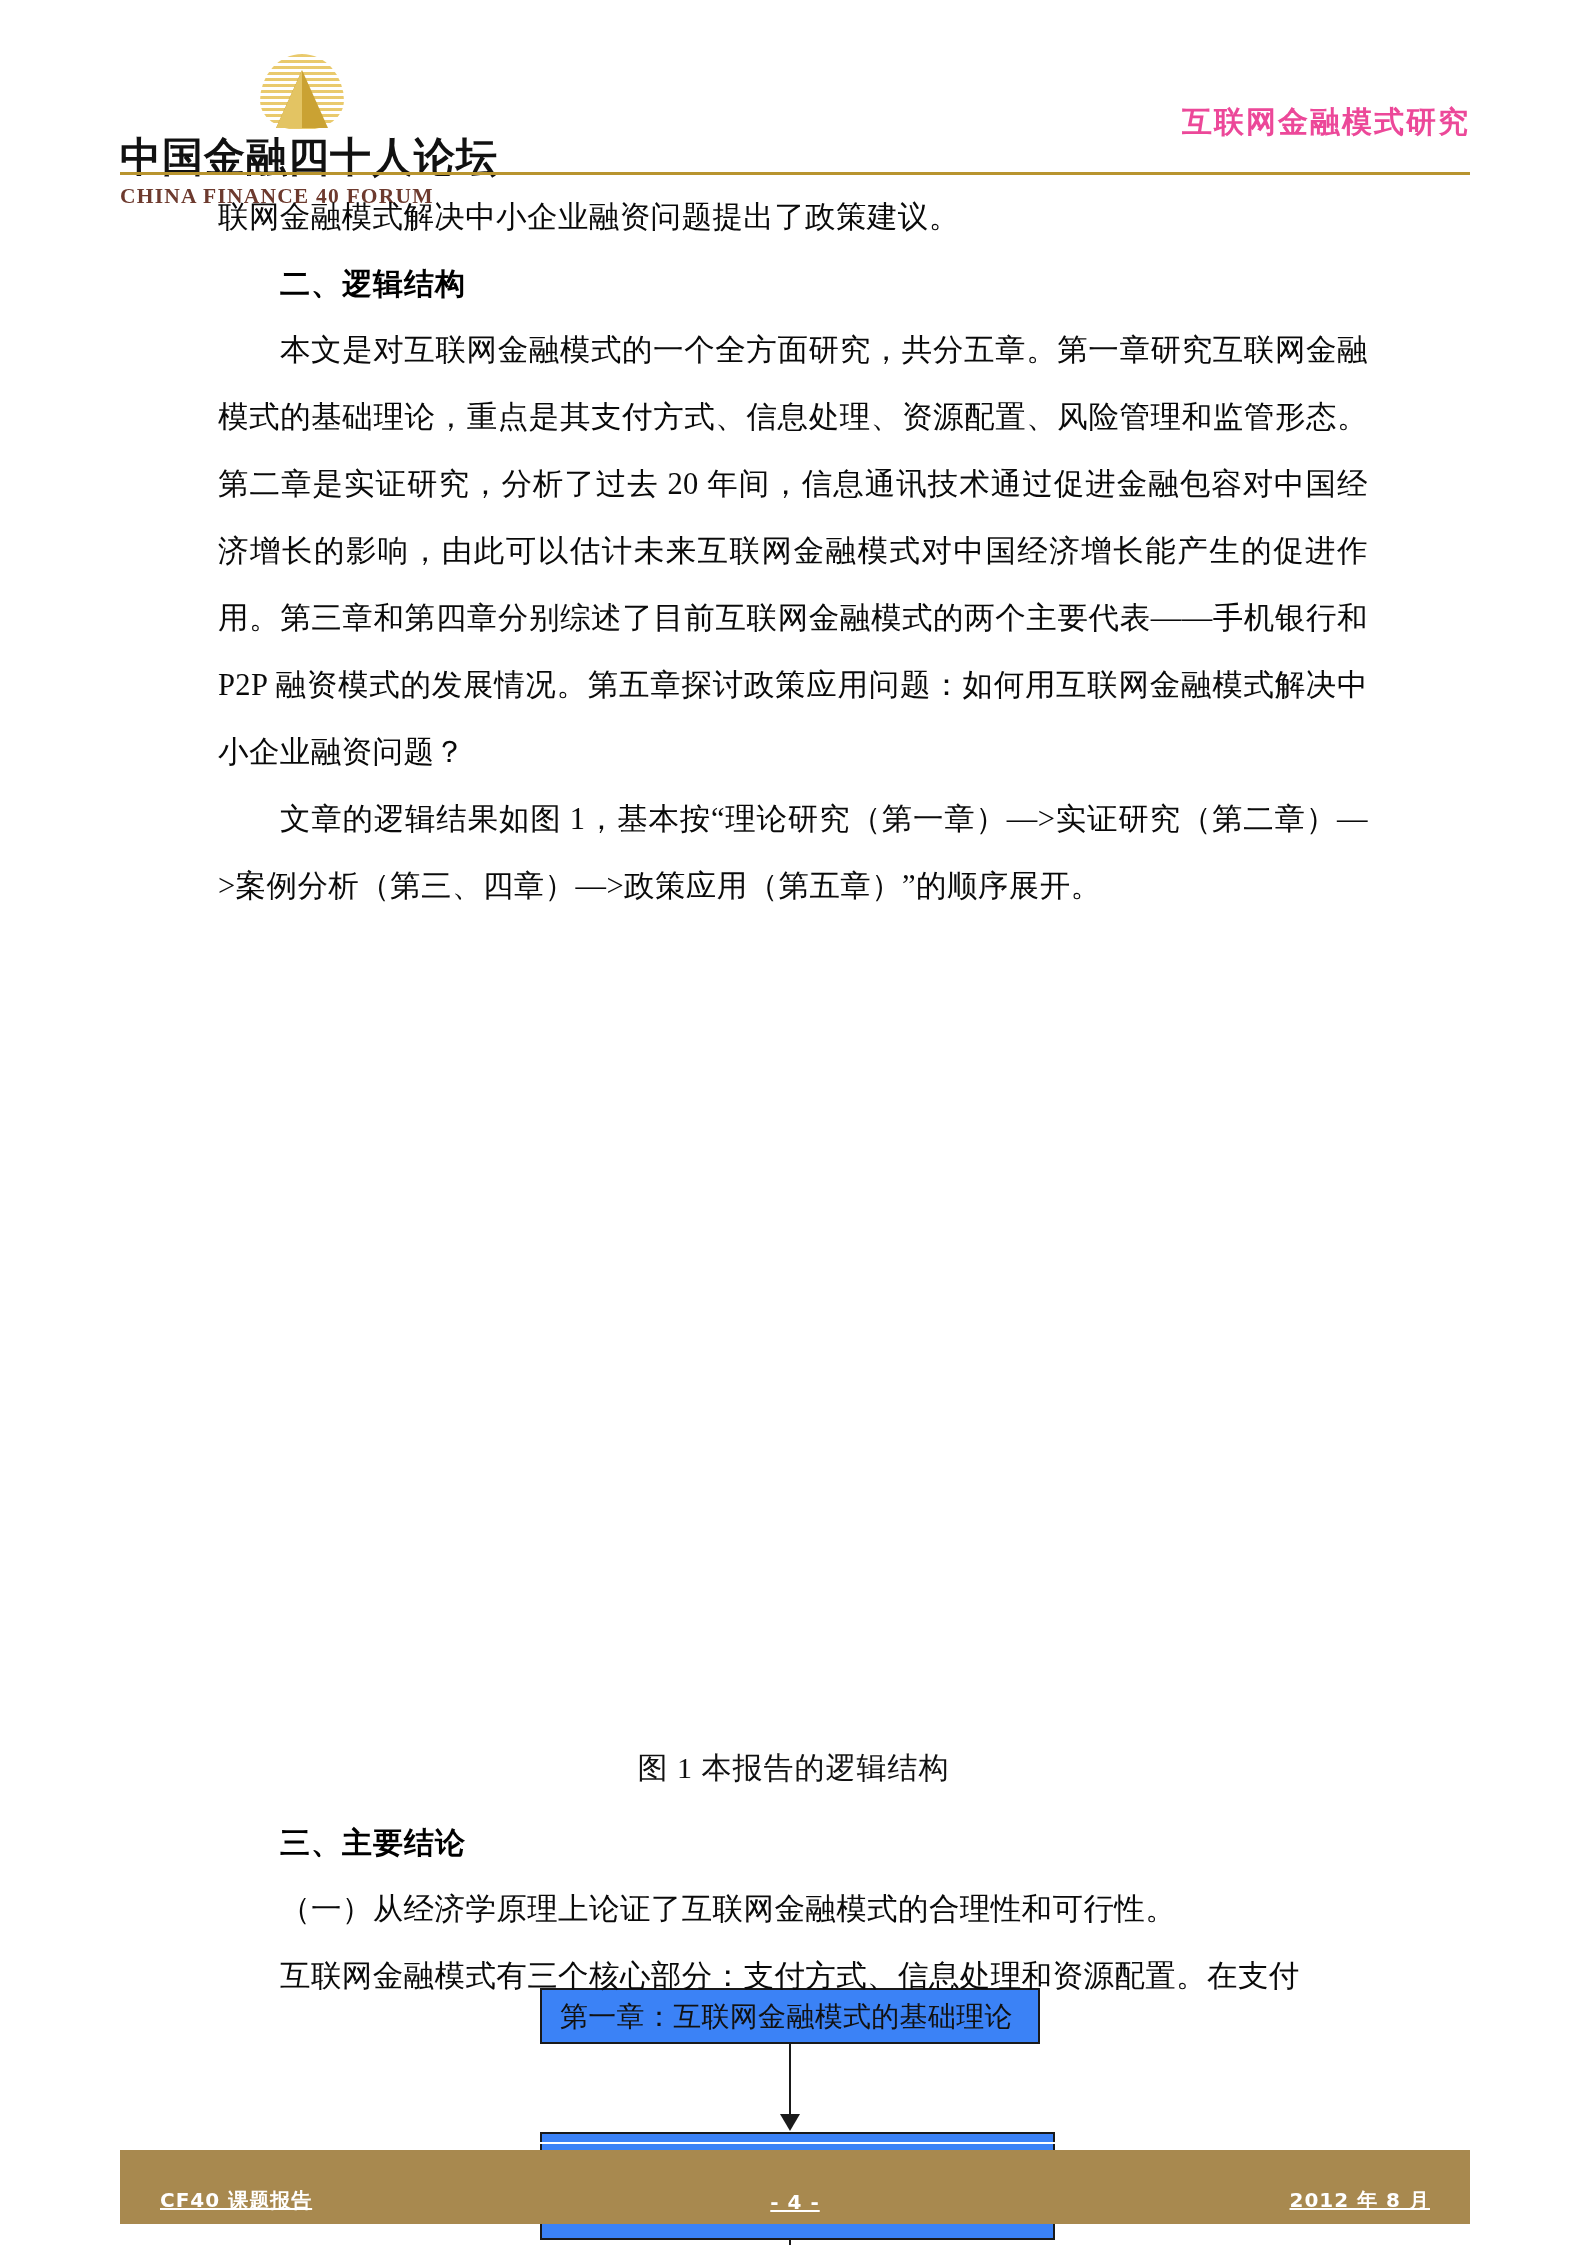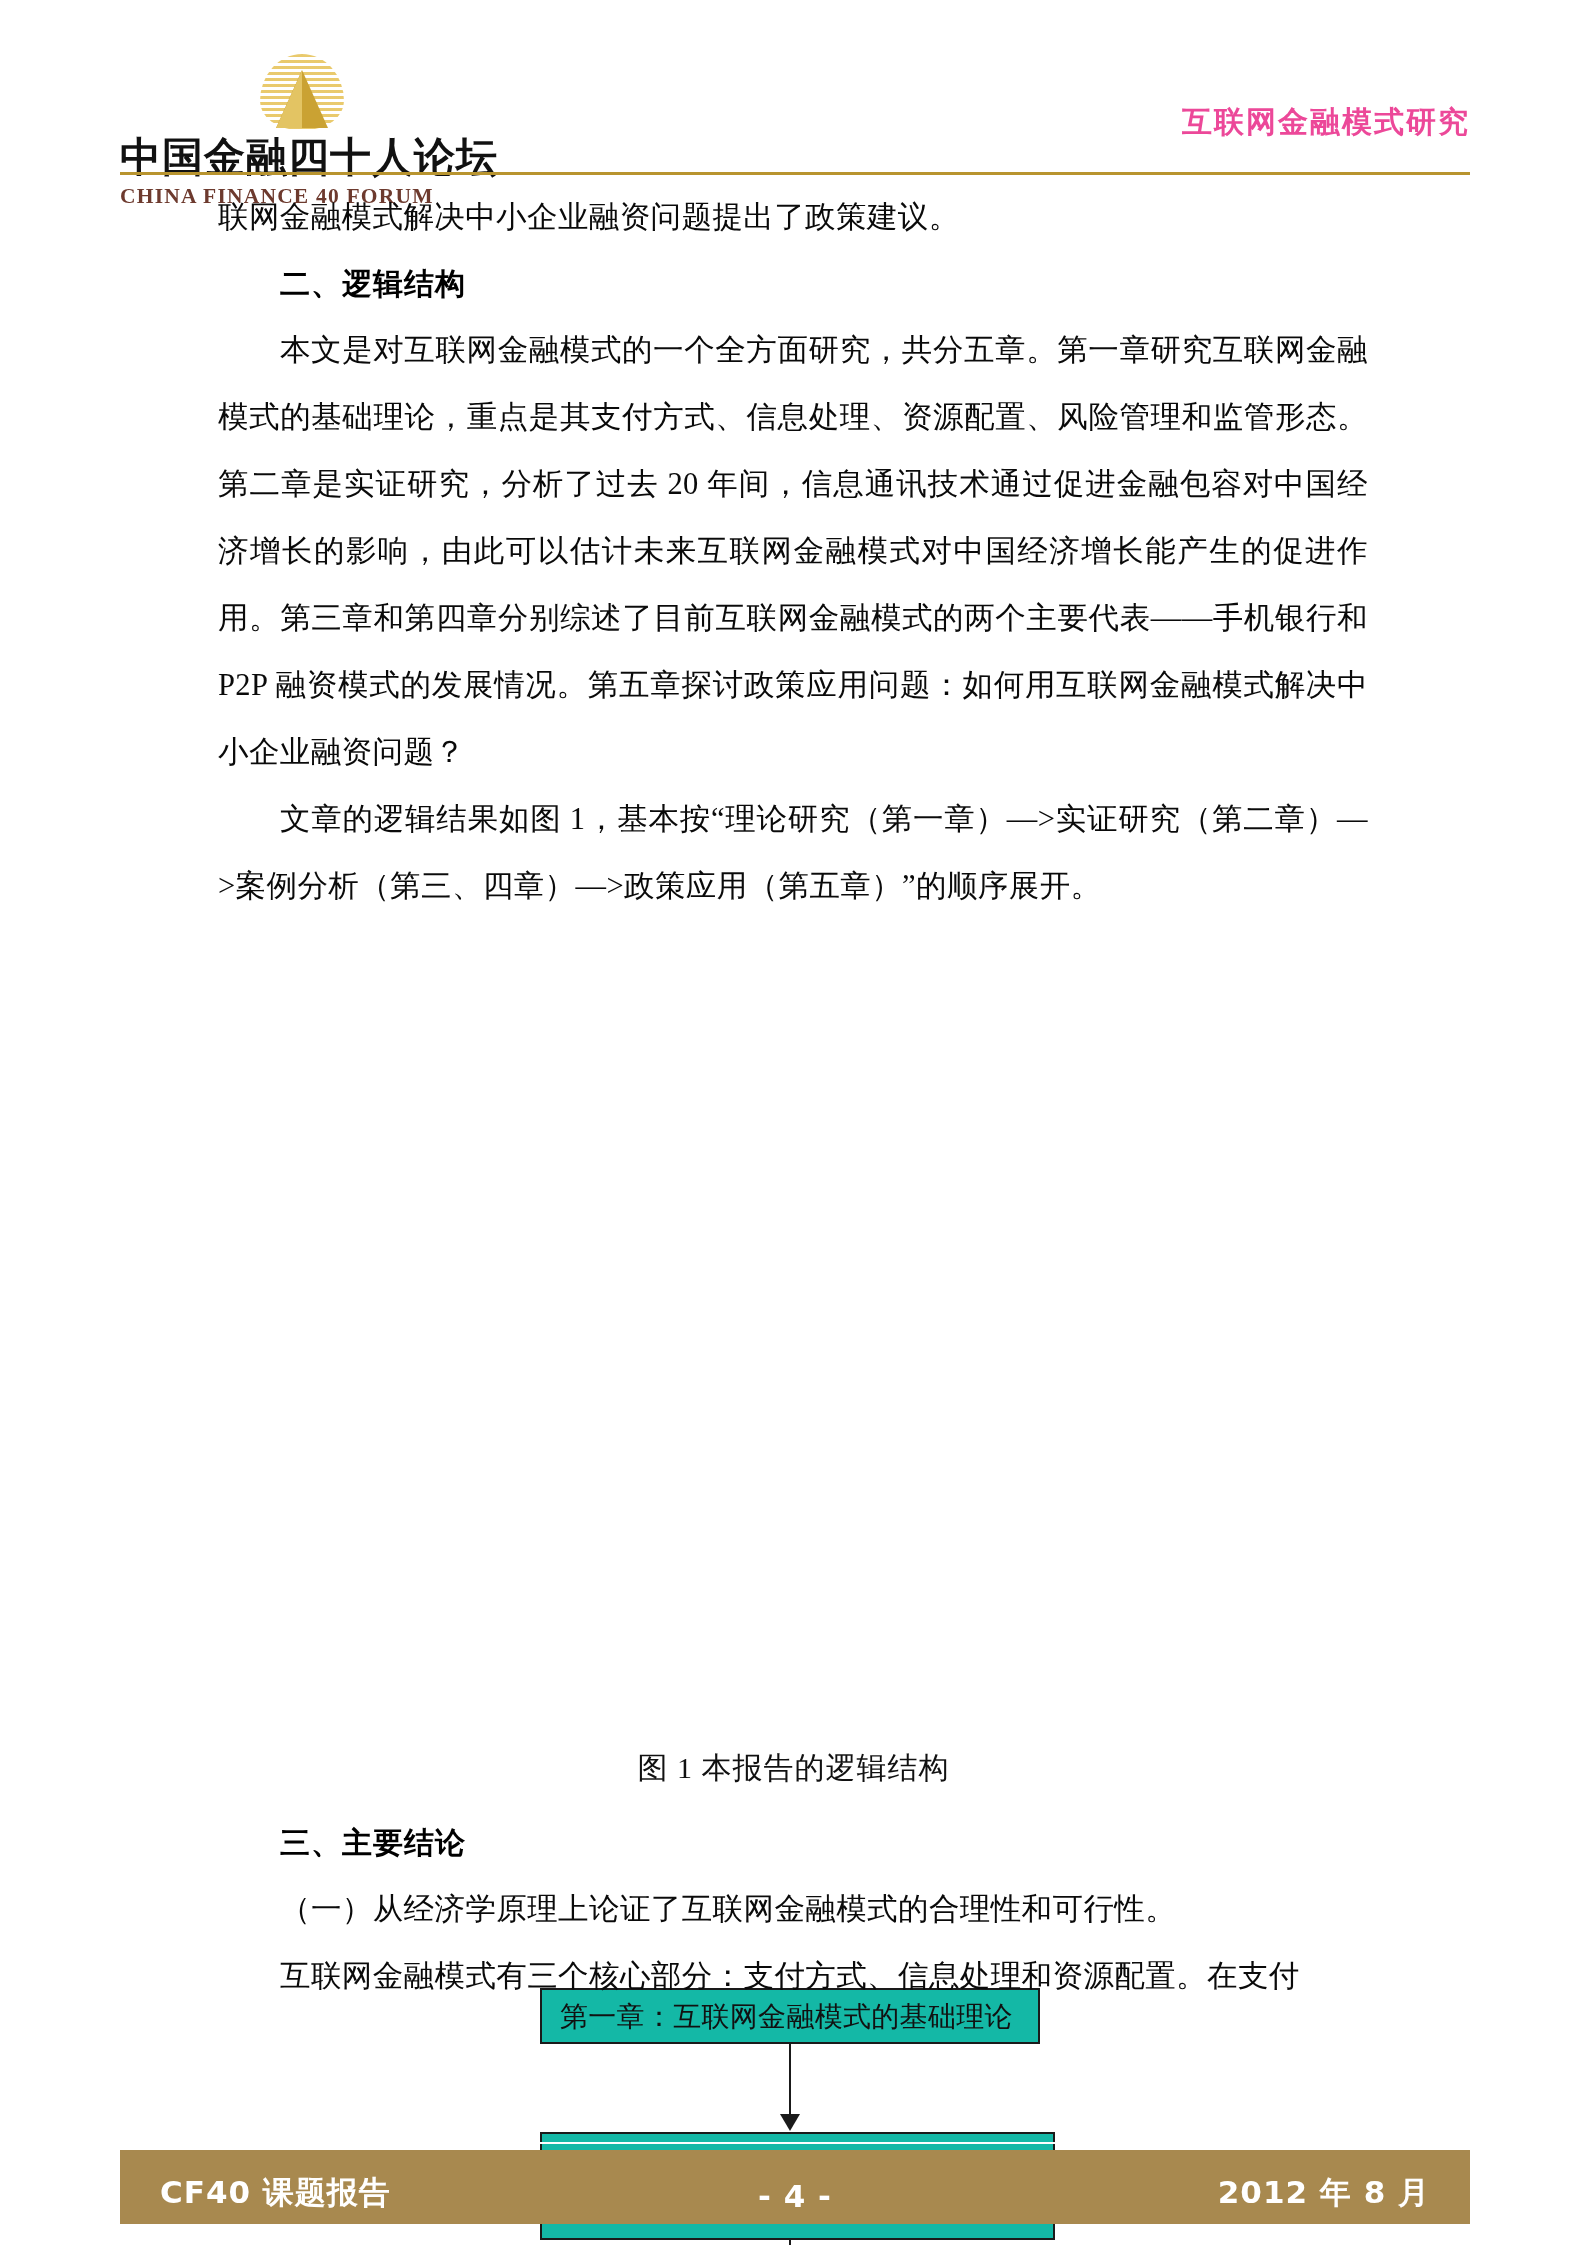--- a/index.html
+++ b/index.html
@@ -154,21 +154,21 @@
     position: absolute;
     left: 0px;
     top: 940px;
     width: 1587px;
     height: 800px;
   }
   .fbox {
     position: absolute;
     border: 2px solid #1a1a1a;
     box-sizing: border-box;
-    background: #14b8a6;
+    background: #3b82f6;
     font-family: "Liberation Serif", "DejaVu Serif", serif;
     font-size: 28px;
     line-height: 44px;
     color: #111;
     padding: 10px 16px 8px 18px;
     letter-spacing: 0.3px;
   }
   #box1 { left: 540px; top: 1048px; width: 500px; height: 56px;
           display:flex; align-items:center; }
   #box2 { left: 540px; top: 1192px; width: 515px; height: 108px; }
@@ -226,24 +226,25 @@
   .footer-inner {
     position: relative;
     width: 100%;
     height: 100%;
   }
   .f-left, .f-mid, .f-right {
     position: absolute;
     bottom: 10px;
     font-family: "DejaVu Sans", "Liberation Sans", sans-serif;
     font-weight: 700;
-    font-size: 31px;
+    font-size: 20px;
     letter-spacing: 1px;
     color: #ffffff;
     white-space: nowrap;
+    text-decoration: underline;
   }
   .f-left  { left: 40px; }
   .f-mid   { left: 50%; transform: translateX(-50%); }
   .f-right { right: 40px; }
 </style>
 </head>
 <body>
 
 <div class="page">
 

